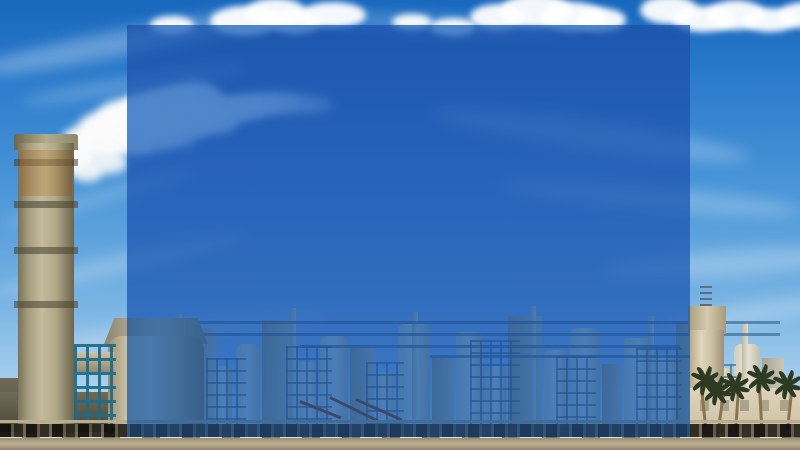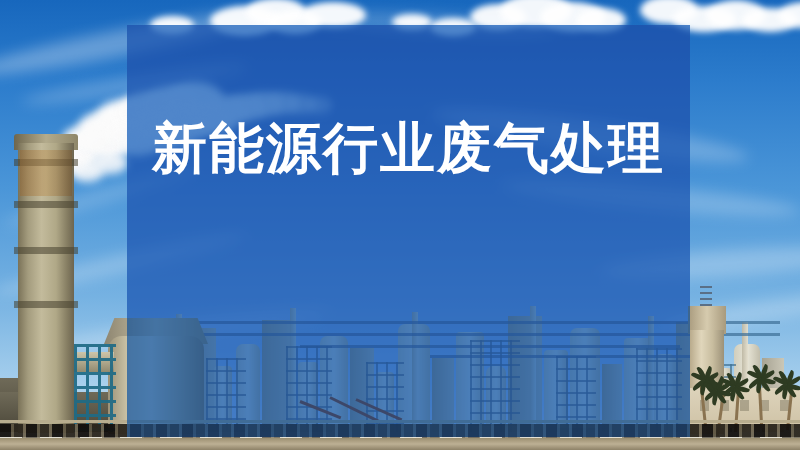--- a/index.html
+++ b/index.html
@@ -503,18 +503,17 @@
   <div class="pierdeck"></div>
   <div class="pierpiles"></div>
   <div class="foam"></div>
   <div class="water"></div>
 
   <div class="overlay"></div>
   <div class="overlay-tint"></div>
 
   <div class="textwrap">
 
-    <div class="title">新能源行业废气处理</div>
 
 
 
   </div>
 </div>
 
 </body></html>

